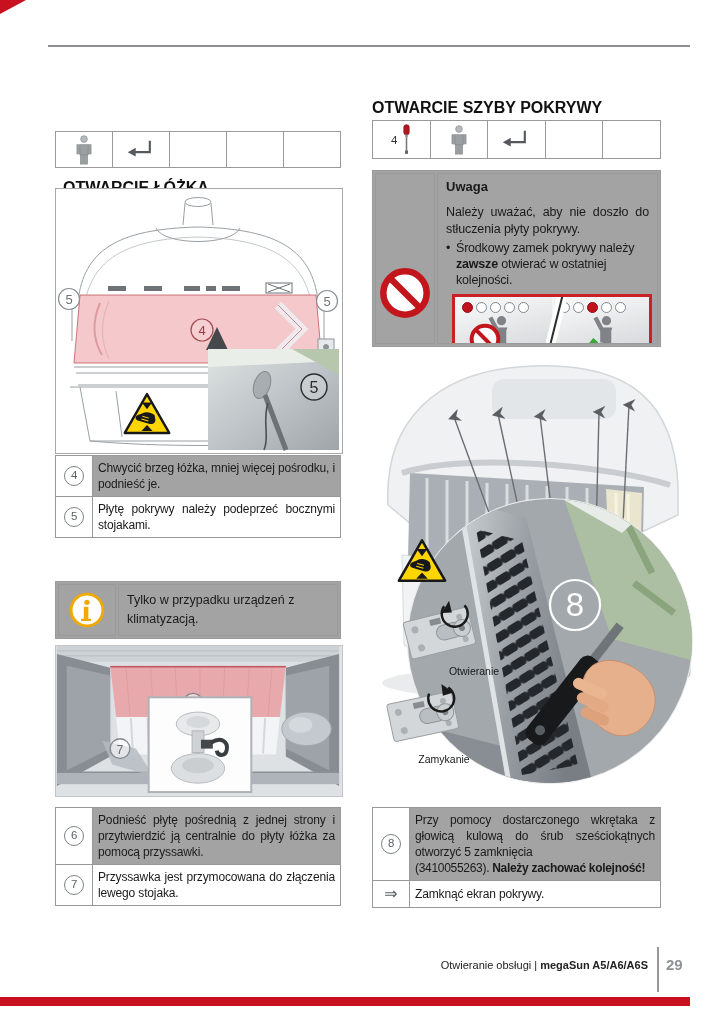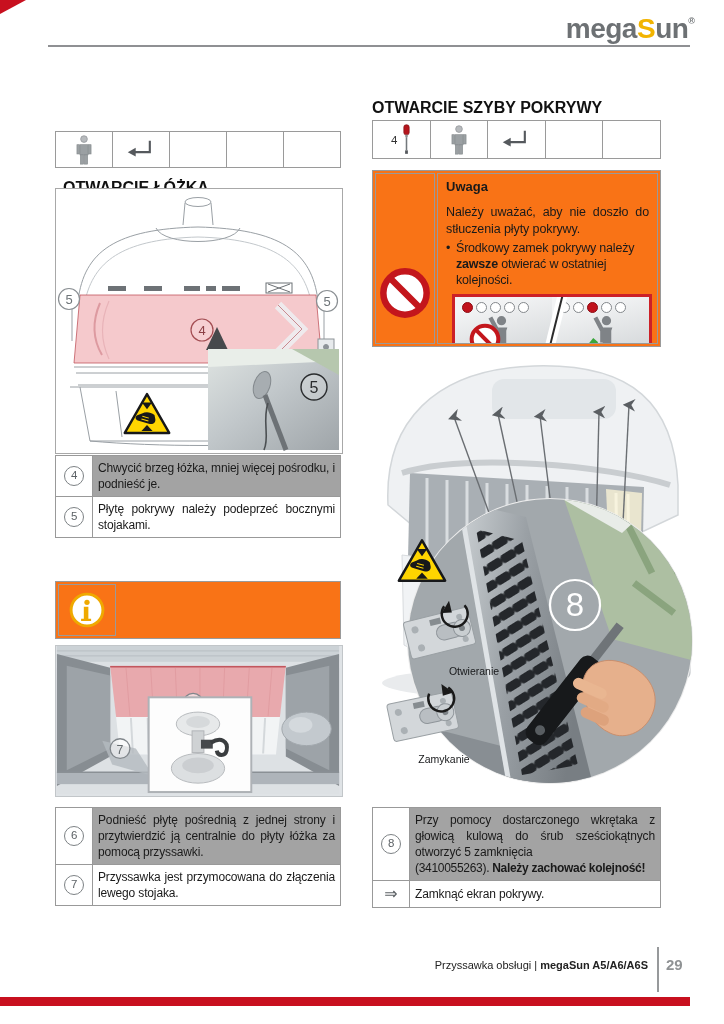--- a/index.html
+++ b/index.html
@@ -34,21 +34,21 @@
   table.steps td{border:1px solid #999;vertical-align:middle;font-size:12px;line-height:1.34;letter-spacing:-0.15px;}
   table.steps td.num{width:32px;text-align:center;padding:2px;}
   table.steps td.txt{padding:4px 5px;text-align:justify;}
   td.hl{background:#a3a3a3;}
   .cnum{display:inline-block;width:18px;height:18px;line-height:17px;border:1.2px solid #7d8285;border-radius:50%;
         color:#5d6266;font-size:11.5px;text-align:center;background:#fff;}
   .arrow-sym{font-size:16px;color:#5d6266;}
   .tight{letter-spacing:-0.3px;white-space:nowrap;}
 
   
-  .dbox{position:absolute;border:1px solid #9a9a9a;padding:2px;display:flex;gap:2px;background:#f97316;box-sizing:border-box;}
+  .dbox{position:absolute;border:1px solid #9a9a9a;padding:2px;display:flex;gap:2px;background:#a3a3a3;box-sizing:border-box;}
   .dbox .icon-cell{border:1px solid #9a9a9a;display:flex;align-items:center;justify-content:center;}
   .dbox .text-cell{border:1px solid #9a9a9a;flex:1;padding:5px 8px;font-size:12.5px;overflow:hidden;}
   .uw-title{font-weight:bold;font-size:13px;margin-bottom:2px;}
   .uw-para{text-align:justify;line-height:1.35;letter-spacing:-0.1px;margin-top:10px;}
   .uw-bullet{display:flex;line-height:1.3;margin-top:2px;letter-spacing:-0.2px;}
   .uw-bullet .b{width:10px;flex:none;}
 
   
   .lock-img{position:relative;width:194px;height:78px;border:3px solid #cc2027;margin:5px 0 0 6px;display:flex;overflow:hidden;background:#fff;}
   .lock-panel{flex:1;position:relative;background:linear-gradient(165deg,#f3f4f5 15%,#d7dadc 70%,#c7cbce 100%);overflow:hidden;}
@@ -103,21 +103,20 @@
         <line x1="13.5" y1="13.5" x2="46.5" y2="46.5" stroke="#c3161c" stroke-width="7.5"></line>
       </symbol>
       <symbol id="lock-person" viewBox="0 0 40 62">
         <circle cx="23" cy="8" r="5.5" fill="#7f8387"></circle>
         <path d="M16,16 h11 l7,-13 4.5,2.5 -8,15 v13.5 h-3 v26 h-4.2 v-24 h-1.8 v24 h-4.2 v-40 z" fill="#7f8387"></path>
       </symbol>
     </defs>
   </svg>
 
   <div class="corner-tri"></div>
-  <div class="logo"><span>mega</span><span class="logo-s">S</span><span>un</span><span class="logo-reg">®</span></div>
   <div class="top-rule"></div>
 
 
   <div class="strip" style="left:55px;top:131px;width:286px;height:37px;">
     <div class="cell">
         <svg width="20" height="30">
           <use href="#icon-person"></use>
         </svg>
       </div>
     <div class="cell">
@@ -218,20 +217,23 @@
     </table>
 
 
   <div class="dbox" style="left:55px;top:581px;width:286px;height:58px;">
     <div class="icon-cell" style="width:56px;">
       <svg width="40" height="40" viewBox="0 0 44 44">
         <circle cx="22" cy="22" r="17.5" fill="#fff" stroke="#efa900" stroke-width="3.2"></circle>
         <circle cx="22" cy="13.5" r="2.9" fill="#efa900"></circle>
         <path d="M18.5,18.5 h5 v13 h3 v2.5 h-11 v-2.5 h3 z" fill="#efa900"></path>
       </svg>
+    </div>
+    <div class="text-cell" style="display:flex;align-items:center;">
+      <span style="line-height:1.5;">Tylko w przypadku urządzeń z klimatyzacją.</span>
     </div>
   </div>
 
   <div class="photobox" style="left:55px;top:645px;width:286px;height:150px;">
     <svg width="284" height="148" viewBox="0 0 286 150">
       <rect x="0" y="0" width="286" height="150" fill="#dde1e4"></rect>
       <rect x="0" y="0" width="286" height="16" fill="#ccd2d6"></rect>
       <path d="M0,5 H286 M0,10 H286" stroke="#b7bdc2" stroke-width="1"></path>
       <polygon points="0,8 54,22 54,112 0,142" fill="#878d92"></polygon>
       <polygon points="10,20 54,30 54,104 10,126" fill="#9da3a8"></polygon>
@@ -501,18 +503,18 @@
         <span class="tight"><span>(3410055263).</span> <b>Należy zachować kolejność!</b></span>
       </td>
     </tr>
     <tr>
       <td class="num"><span class="arrow-sym">⇒</span></td>
       <td class="txt">Zamknąć ekran pokrywy.</td>
     </tr>
   </tbody>
     </table>
 
-  <div class="footer-text"><span>Przyssawka obsługi | </span><b>megaSun A5/A6/A6S</b></div>
+  <div class="footer-text"><span>Otwieranie obsługi | </span><b>megaSun A5/A6/A6S</b></div>
   <div class="footer-div"></div>
   <div class="footer-page">29</div>
   <div class="footer-bar"></div>
 
 </div>
 
 </body></html>

